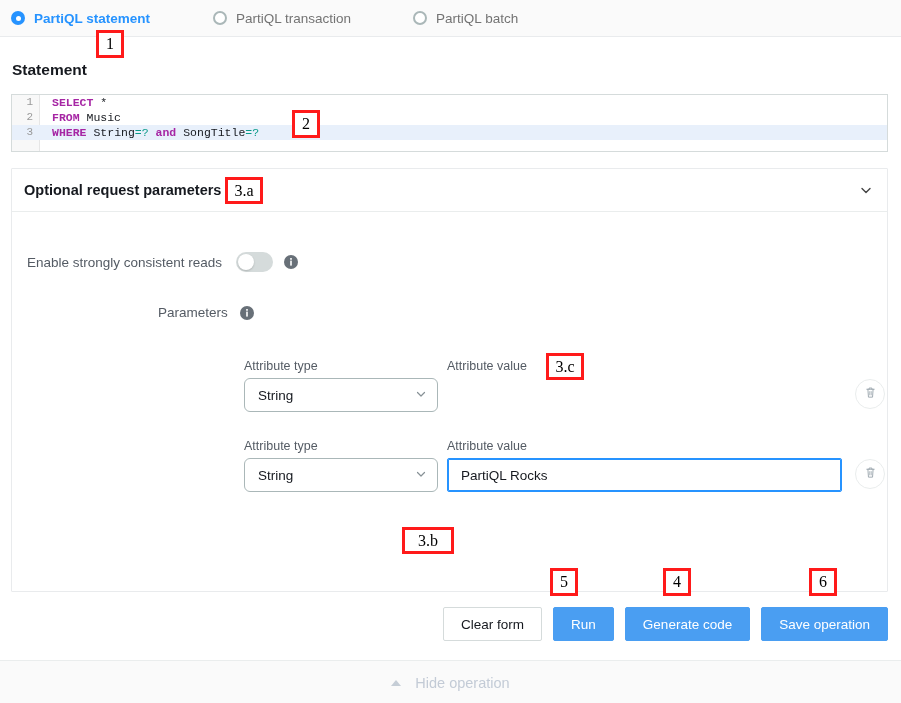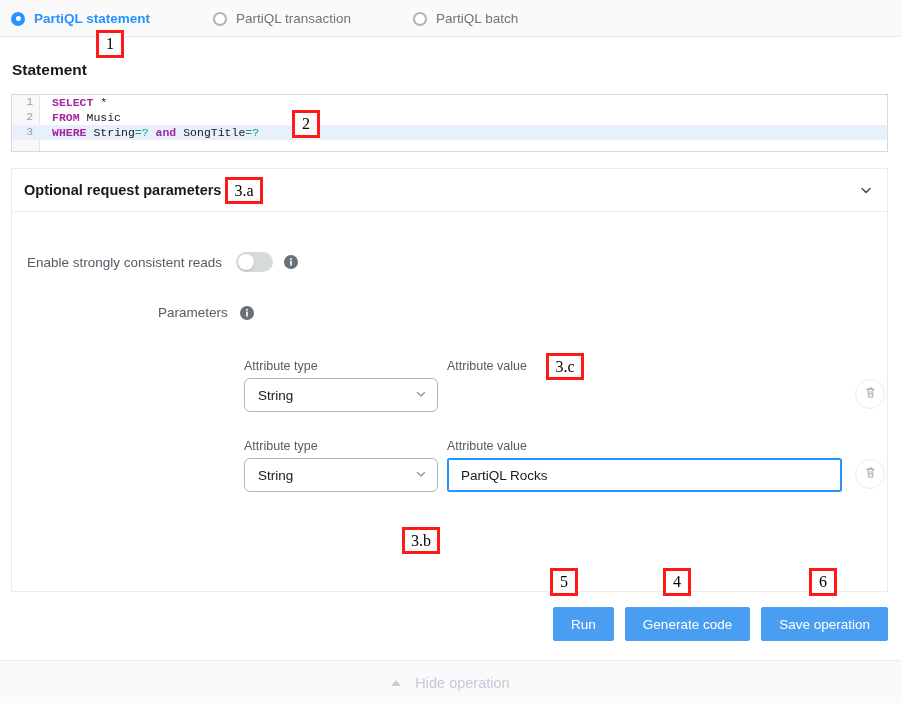--- a/index.html
+++ b/index.html
@@ -12,21 +12,21 @@
     -webkit-font-smoothing:antialiased;
   }
 
   
   .radio-bar{
     position:absolute;left:0;top:0;width:901px;height:36px;
     background:#fafafa;
     border-bottom:1px solid #e9ebed;
     display:flex;align-items:center;
   }
-  .radio-item{display:flex;align-items:flex-end;cursor:pointer;}
+  .radio-item{display:flex;align-items:center;cursor:pointer;}
   .radio-item.i0{margin-left:11px;}
   .radio-item.i1{margin-left:63px;}
   .radio-item.i2{margin-left:62px;}
   .radio-dot{
     width:14px;height:14px;border-radius:50%;
     border:2px solid #aab7b8;background:#fff;
     box-sizing:border-box;flex:none;
   }
   .radio-dot.on{
     border:none;background:#2693ff;
@@ -332,32 +332,33 @@
     </div>
   </div>
 
   <div class="add-btn">
     <span class="plus">+</span>
     <span>Add new parameter</span>
   </div>
 </div>
 
 <div class="actions">
+  <div class="btn secondary">Clear form</div>
   <div class="btn primary">Run</div>
   <div class="btn primary">Generate code</div>
   <div class="btn primary">Save operation</div>
 </div>
 
 <div class="footer">
   <span class="tri"></span>
   <span class="ftxt">Hide operation</span>
 </div>
 
 <div id="markers">
     <div class="marker" style="left: 96px; top: 30px; width: 28px; height: 28px;">1</div>
     <div class="marker" style="left: 292px; top: 110px; width: 28px; height: 28px;">2</div>
     <div class="marker" style="left: 225px; top: 177px; width: 38px; height: 27px;">3.a</div>
     <div class="marker" style="left: 546px; top: 353px; width: 38px; height: 27px;">3.c</div>
-    <div class="marker" style="left: 402px; top: 527px; width: 38px; height: 27px; text-align: center;">3.b</div>
+    <div class="marker" style="left: 402px; top: 527px; width: 52px; height: 27px; text-align: center;">3.b</div>
     <div class="marker" style="left: 550px; top: 568px; width: 28px; height: 28px;">5</div>
     <div class="marker" style="left: 663px; top: 568px; width: 28px; height: 28px;">4</div>
     <div class="marker" style="left: 809px; top: 568px; width: 28px; height: 28px;">6</div>
   </div>
 
 </body></html>

